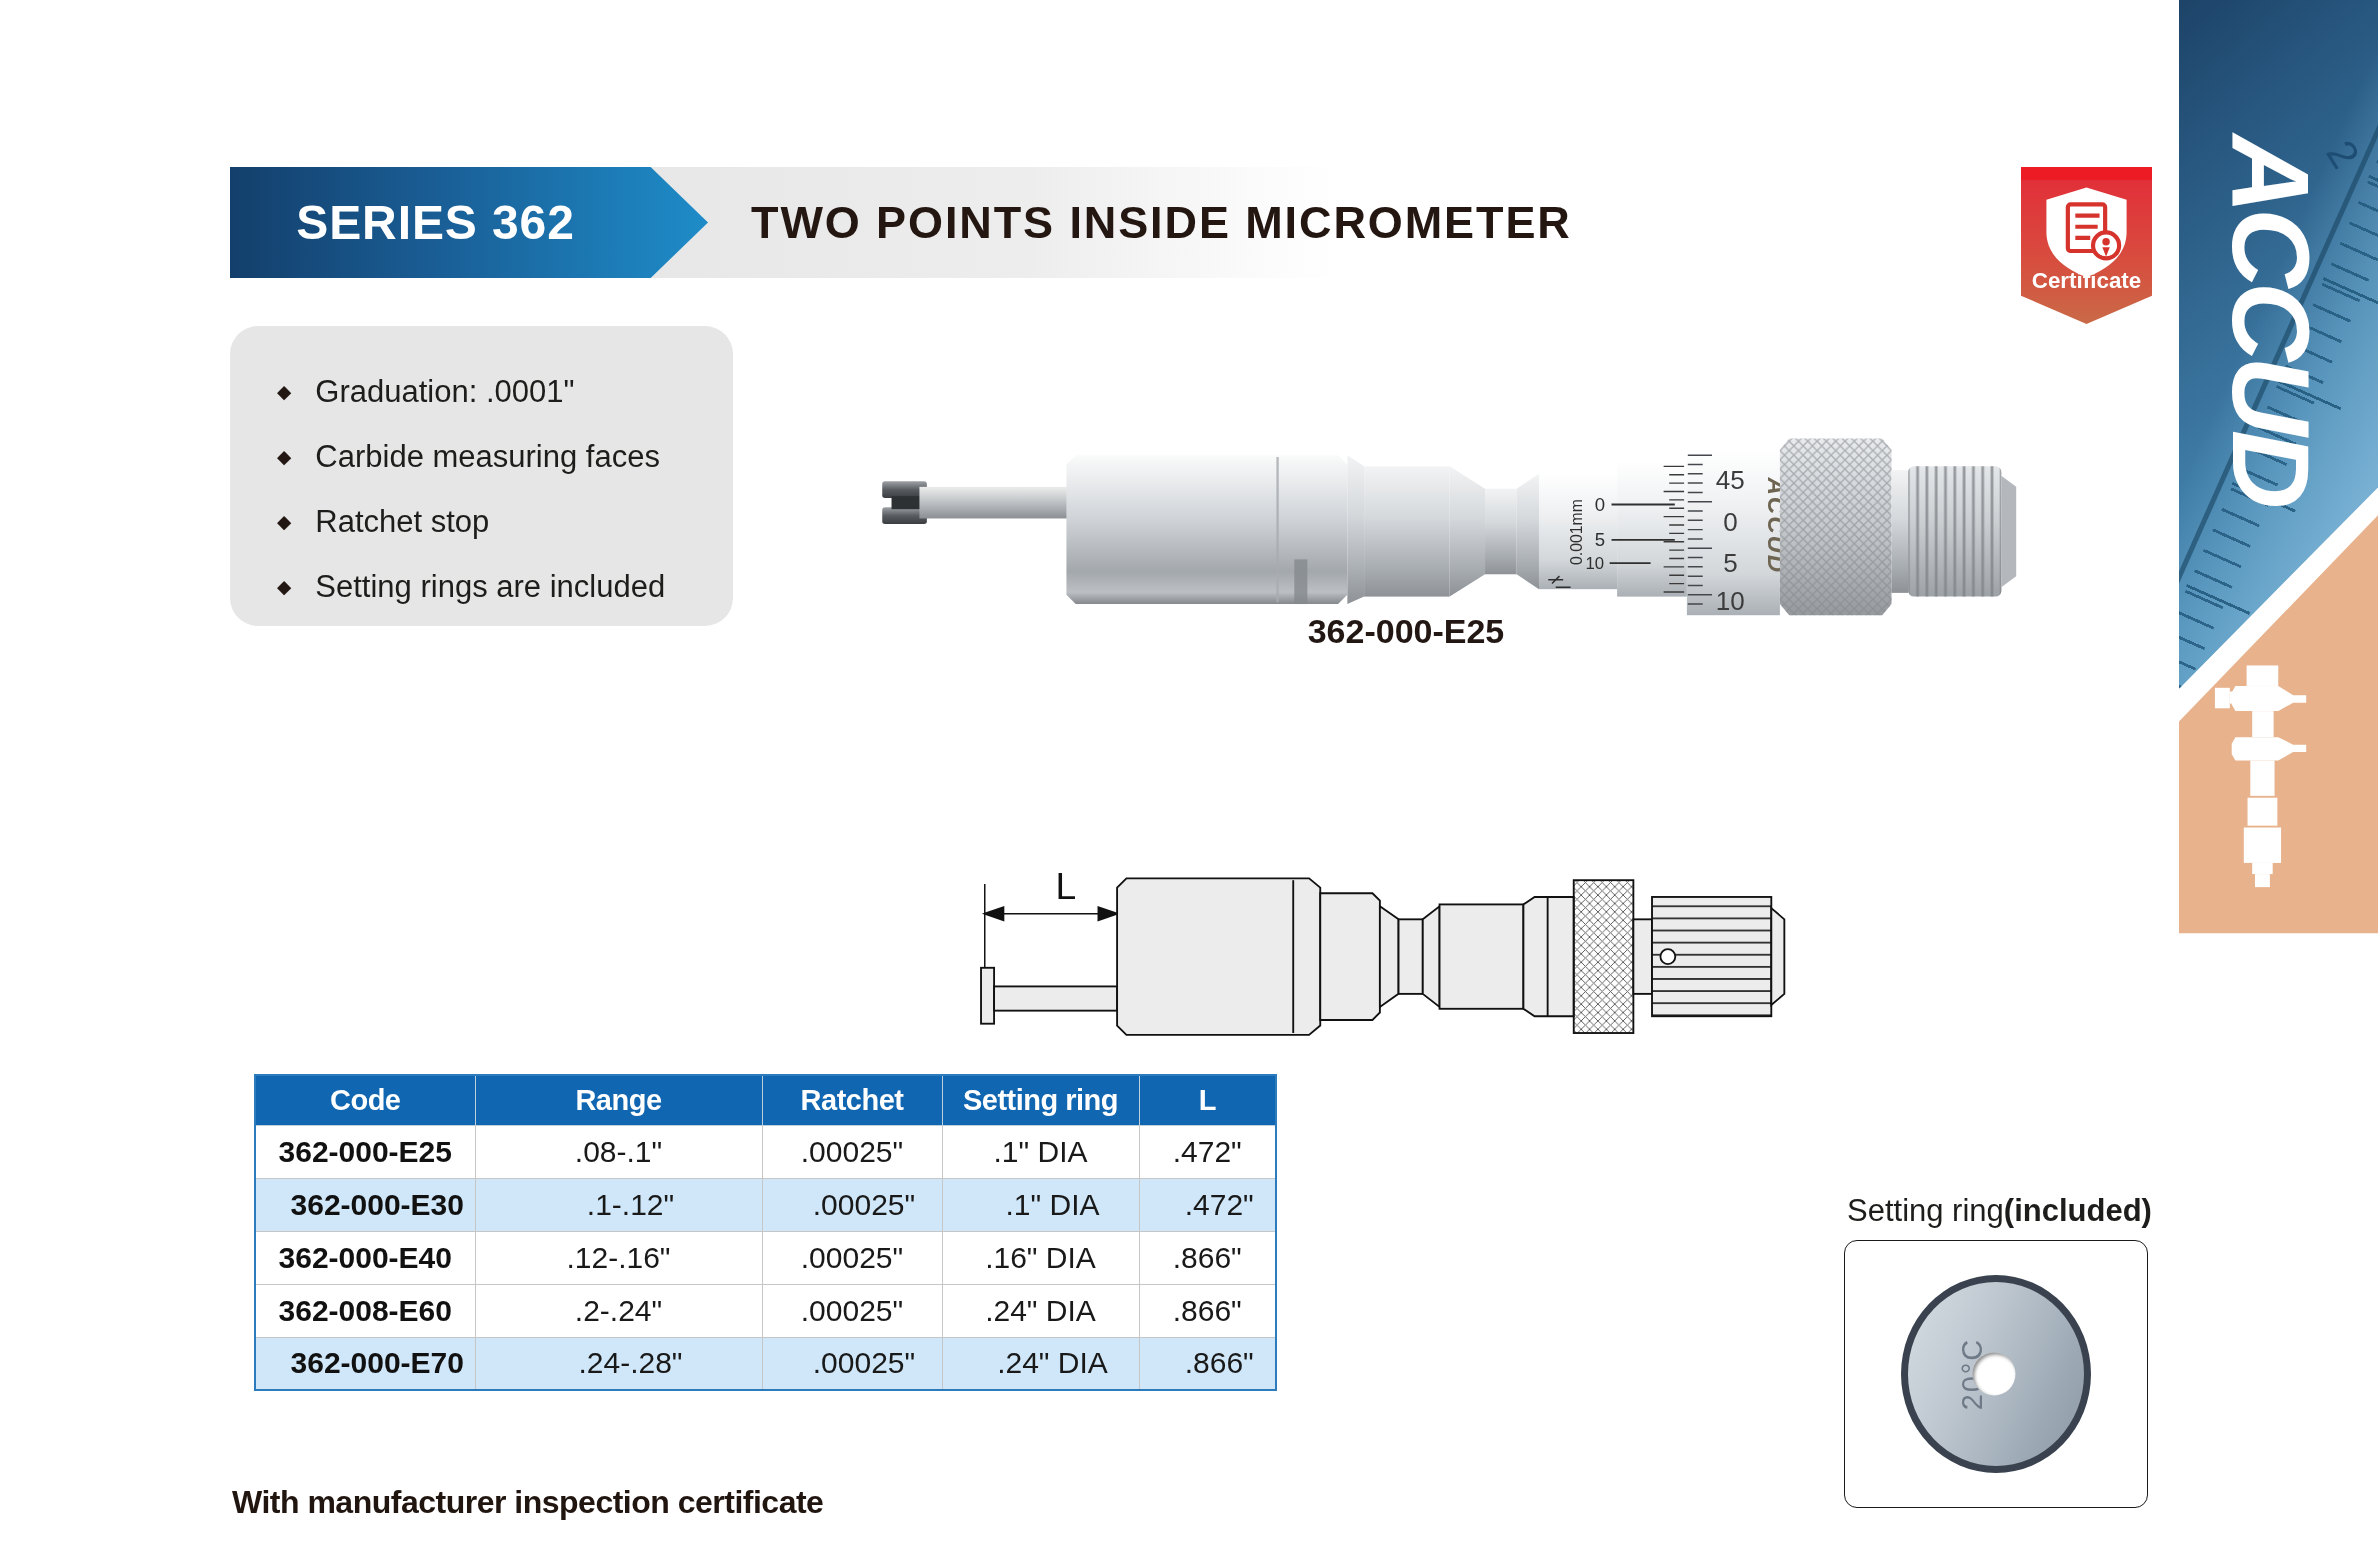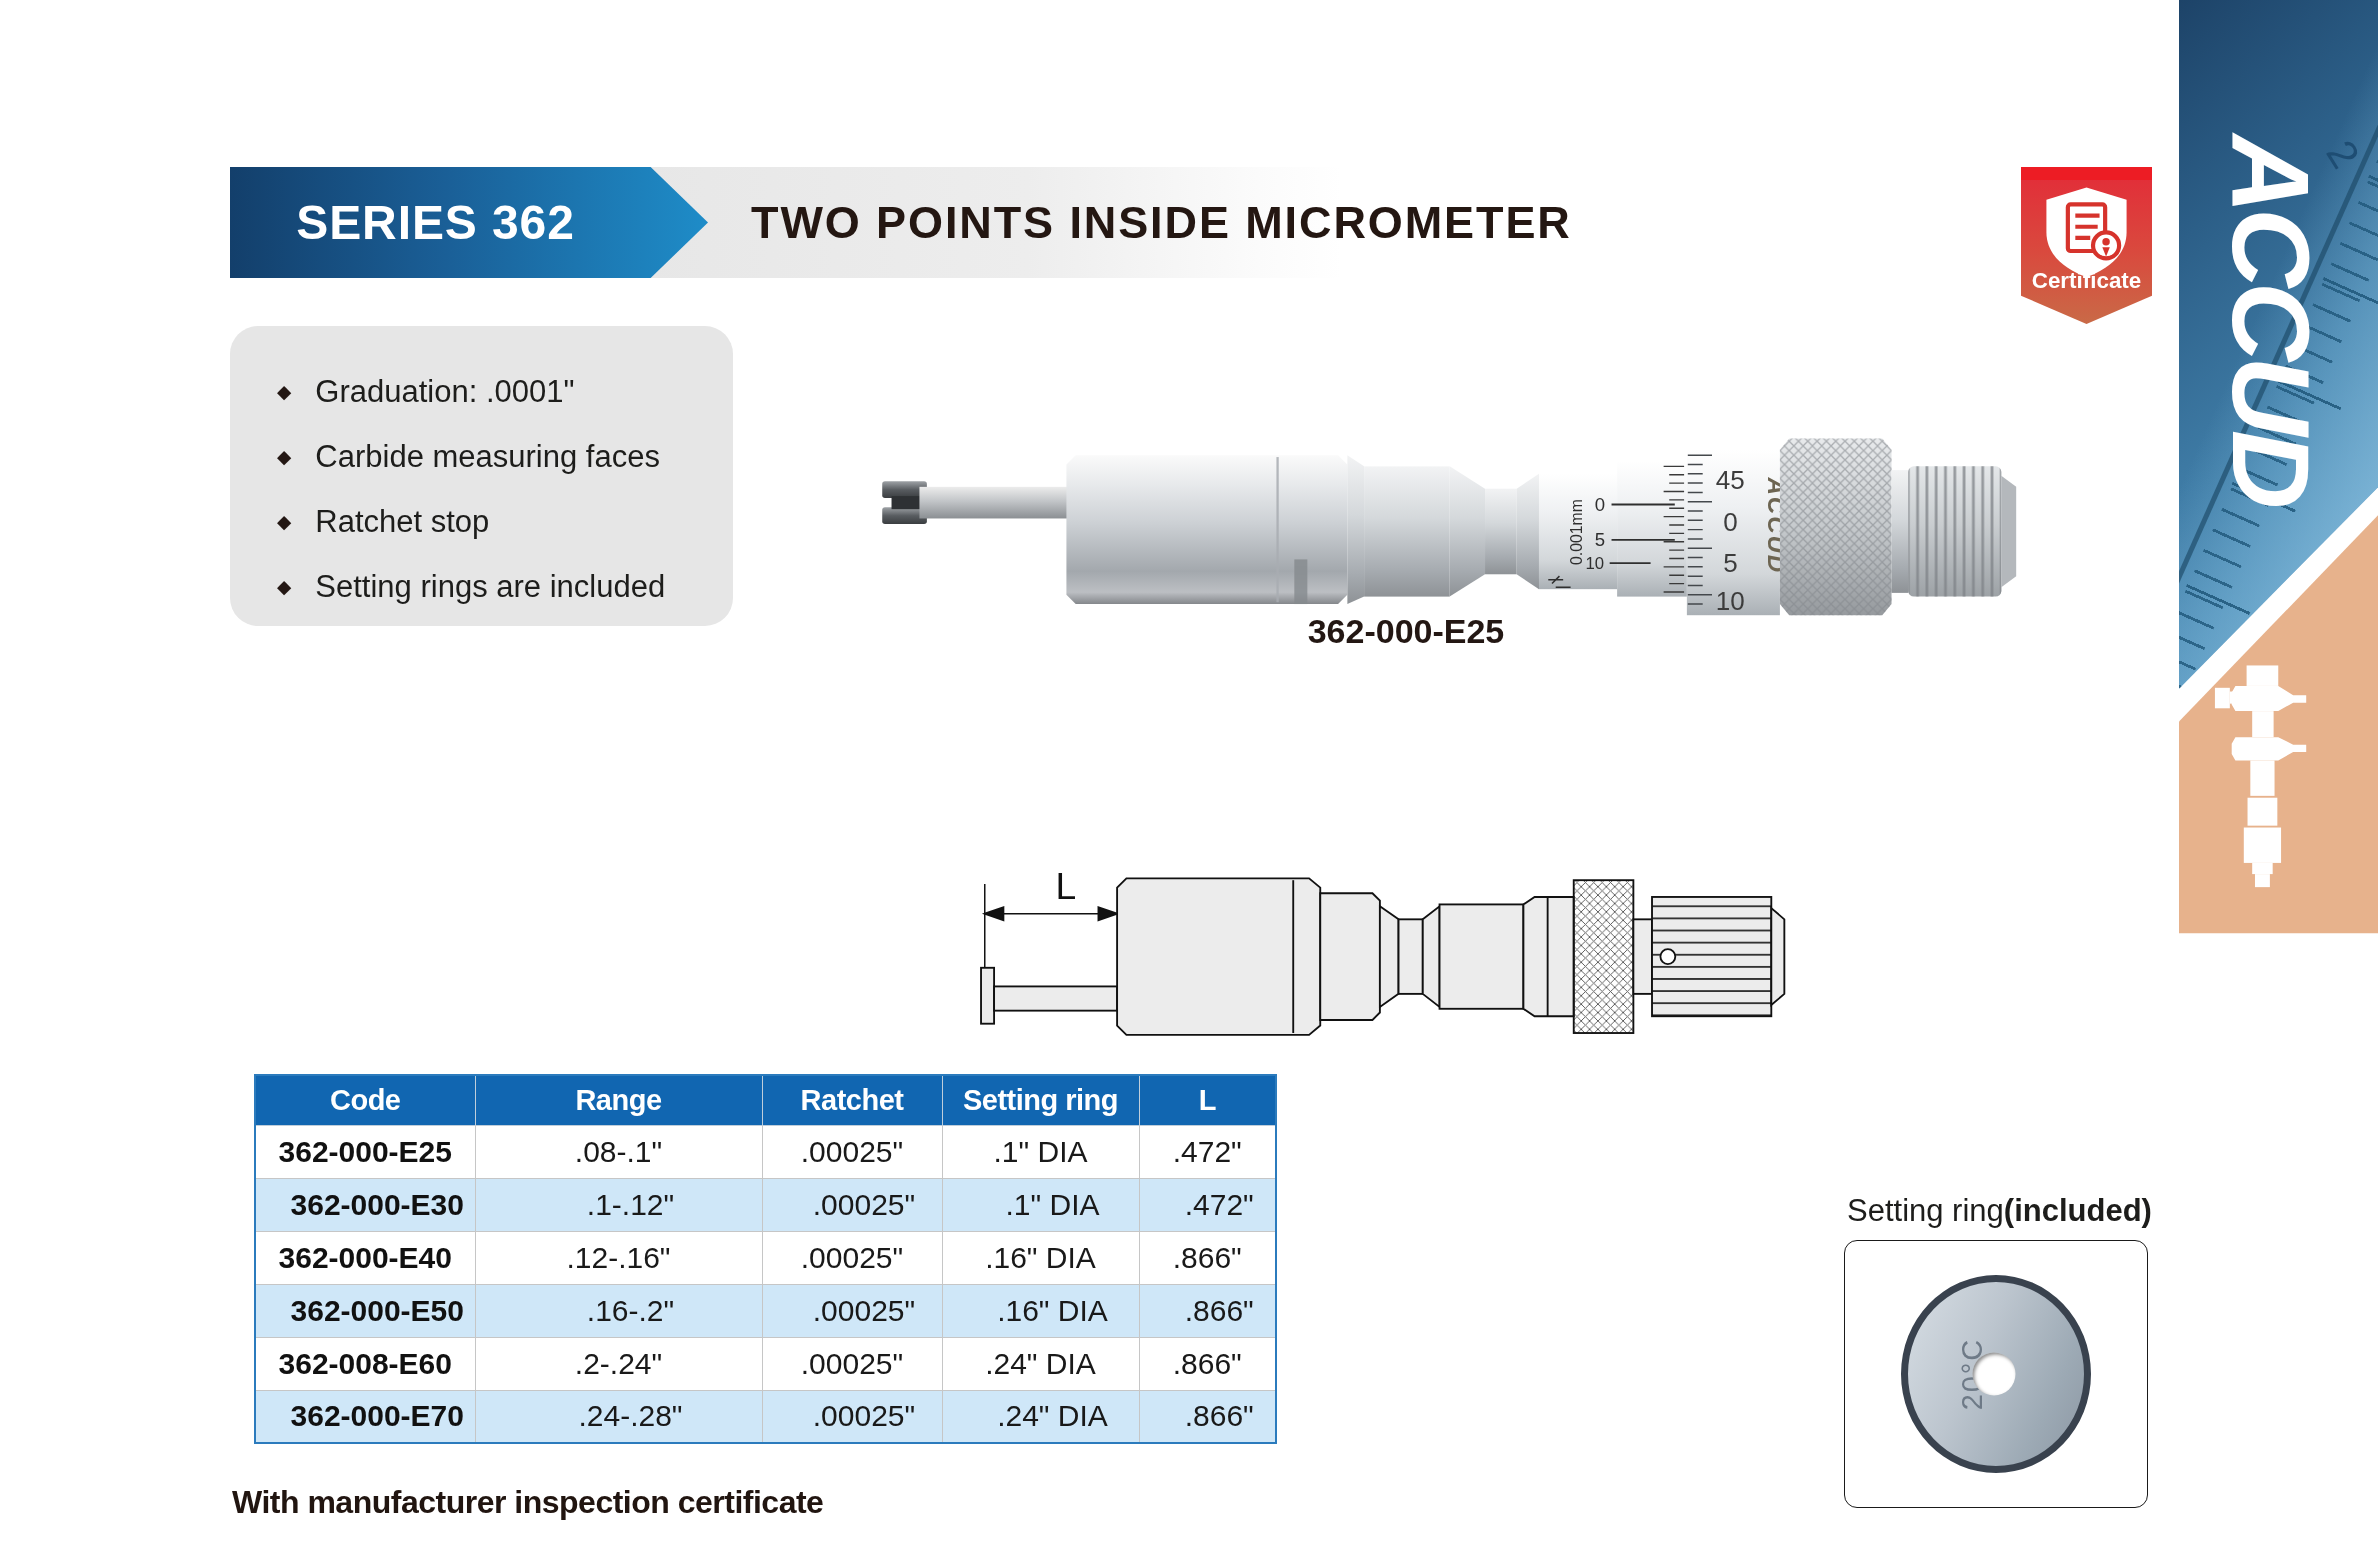--- a/index.html
+++ b/index.html
@@ -342,27 +342,20 @@
       <td>.1" DIA</td>
       <td>.472"</td>
     </tr>
     <tr>
       <td>362-000-E40</td>
       <td>.12-.16"</td>
       <td>.00025"</td>
       <td>.16" DIA</td>
       <td>.866"</td>
     </tr>
-    <tr class="alt">
-      <td>362-000-E50</td>
-      <td>.16-.2"</td>
-      <td>.00025"</td>
-      <td>.16" DIA</td>
-      <td>.866"</td>
-    </tr>
     <tr>
       <td>362-008-E60</td>
       <td>.2-.24"</td>
       <td>.00025"</td>
       <td>.24" DIA</td>
       <td>.866"</td>
     </tr>
     <tr class="alt">
       <td>362-000-E70</td>
       <td>.24-.28"</td>

